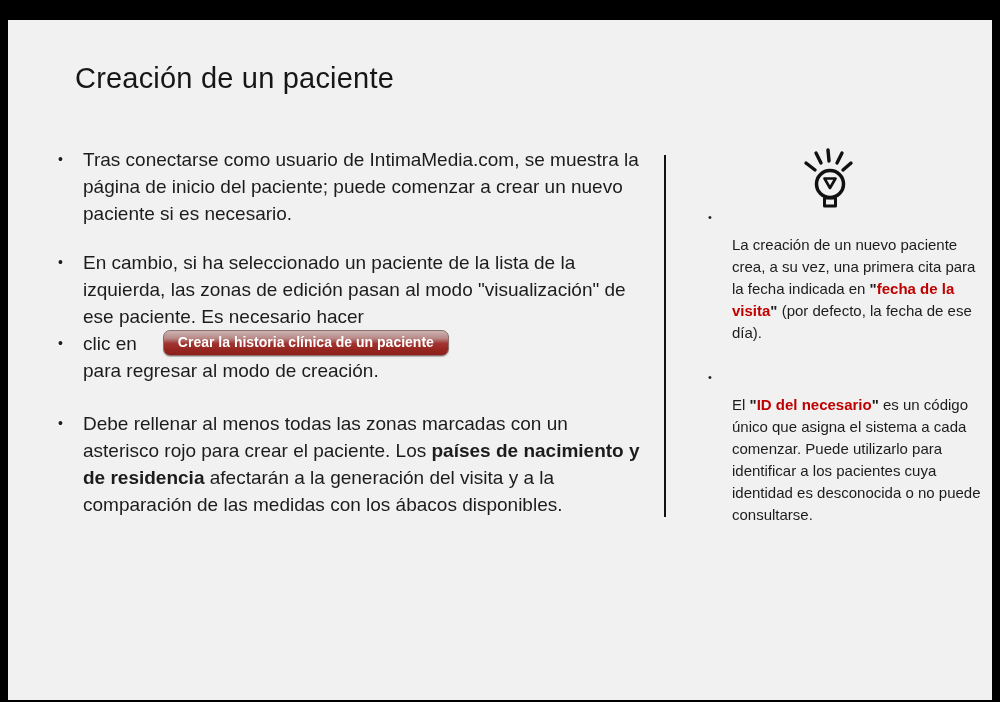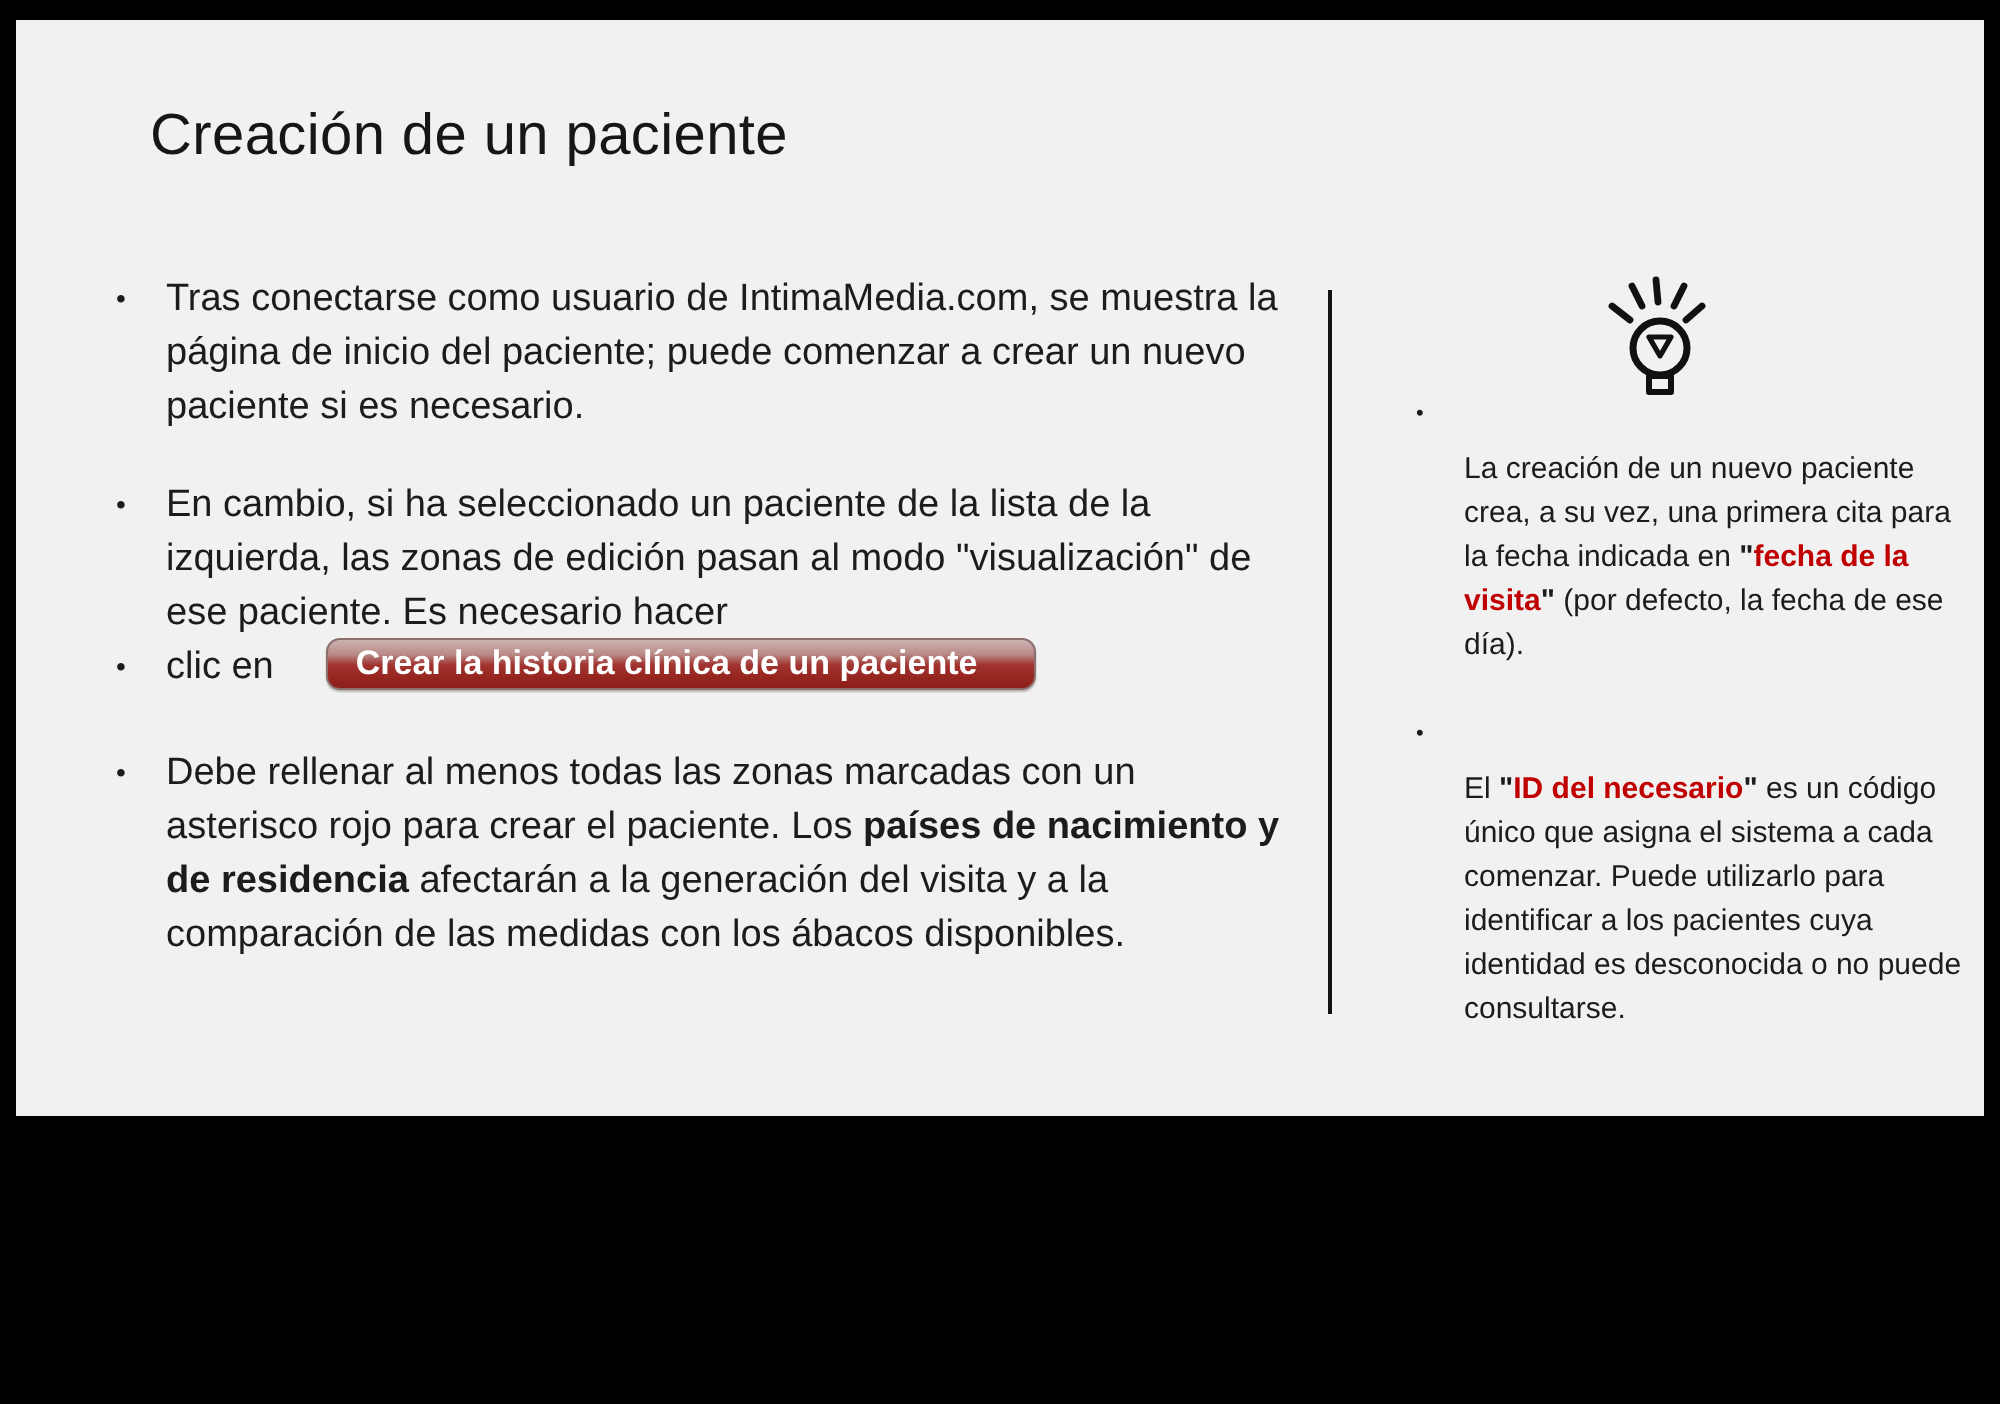--- a/index.html
+++ b/index.html
@@ -3,45 +3,45 @@
 <meta charset="utf-8">
 <style>
   html,body { margin:0; padding:0; background:#222; }
   .stage {
     width:1000px; height:702px; position:relative;
     background:#000;
     font-family:"Liberation Sans", sans-serif;
     overflow:hidden;
   }
   .slide-inner {
-    position:absolute; left:8px; top:10px; width:984px; height:548px;
+    position:absolute; left:8px; top:20px; width:984px; height:680px;
     background:#f1f1f1;
   }
   .slide-title {
     position:absolute; left:67px; top:42px;
     font-size:29px; color:#161616; letter-spacing:0.2px;
   }
   
   .left-col {
     position:absolute; left:50px; top:126px; width:600px;
     color:#1c1c1c; font-size:19px; line-height:27px;
   }
   .bullet { display:flex; }
   .bullet .dot { width:25px; flex:none; font-size:14px; line-height:27px; color:#1c1c1c; }
   .bullet .btxt { width:565px; }
   .mb22 { margin-bottom:22px; }
   .mb26 { margin-bottom:26px; }
   .bold { font-weight:bold; }
   .create-btn {
     display:inline-block; vertical-align:middle; margin-left:26px; margin-top:-4px;
-    padding:5px 28px 6px 14px;
+    padding:5px 14px 6px 14px;
     border-radius:7px;
     border:1px solid #8a6f6e;
     background:linear-gradient(180deg,#cbb4b3 0%, #b98a87 30%, #a13430 52%, #96251f 78%, #8c1f1b 100%);
-    color:#ffffff; font-weight:bold; font-size:17px; line-height:13px;
+    color:#ffffff; font-weight:bold; font-size:14px; line-height:13px;
     box-shadow:0 1px 1px rgba(0,0,0,0.25);
     cursor:default; white-space:nowrap;
   }
   
   .divider {
     position:absolute; left:656px; top:135px; width:2px; height:362px;
     background:#121212;
   }
   
   .tip-icon { position:absolute; left:786px; top:124px; }
@@ -71,21 +71,21 @@
         <span class="btxt">Tras conectarse como usuario de IntimaMedia.com, se muestra la página de inicio del paciente; puede comenzar a crear un nuevo paciente si es necesario.</span>
       </div>
 
       <div class="bullet">
         <span class="dot">•</span>
         <span class="btxt">En cambio, si ha seleccionado un paciente de la lista de la izquierda, las zonas de edición pasan al modo "visualización" de ese paciente. Es necesario hacer</span>
       </div>
 
       <div class="bullet mb26">
         <span class="dot">•</span>
-        <span class="btxt"><span>clic en</span><span class="create-btn">Crear la historia clínica de un paciente</span><br></span>
+        <span class="btxt"><span>clic en</span><span class="create-btn">Crear la historia clínica de un paciente</span><br><span>para regresar al modo de creación.</span></span>
       </div>
 
       <div class="bullet">
         <span class="dot">•</span>
         <span class="btxt"><span>Debe rellenar al menos todas las zonas marcadas con un asterisco rojo para crear el paciente. Los </span><span class="bold">países de nacimiento y de residencia</span><span> afectarán a la generación del visita y a la comparación de las medidas con los ábacos disponibles.</span></span>
       </div>
 
     </div>
 
     <div class="divider"></div>

